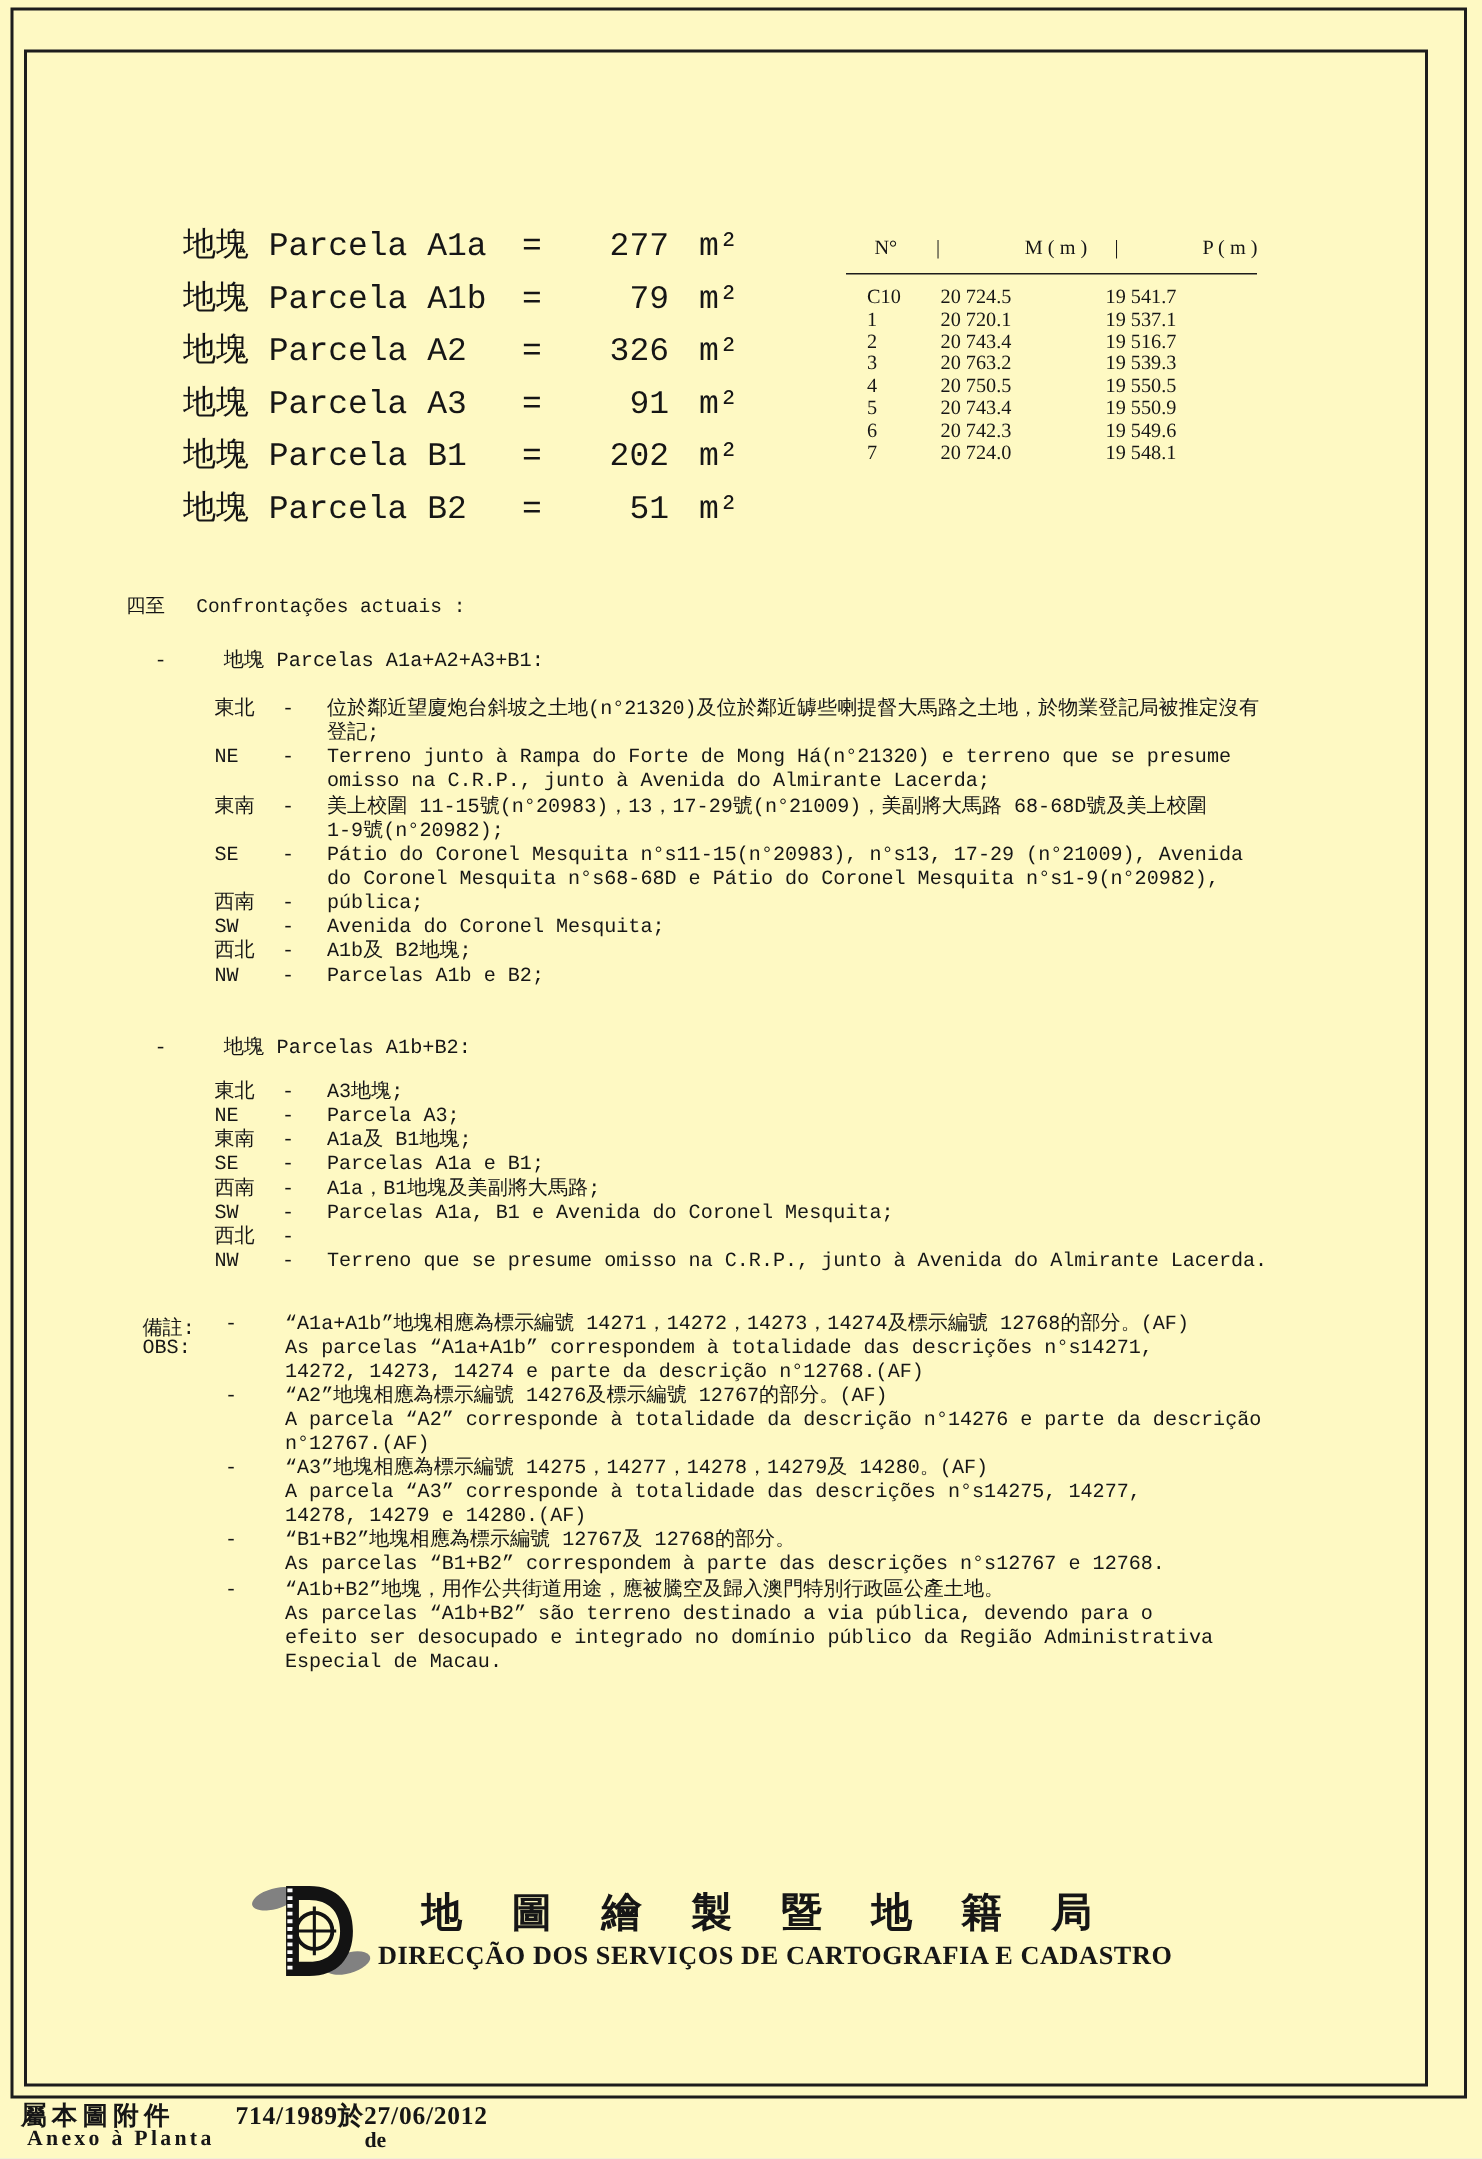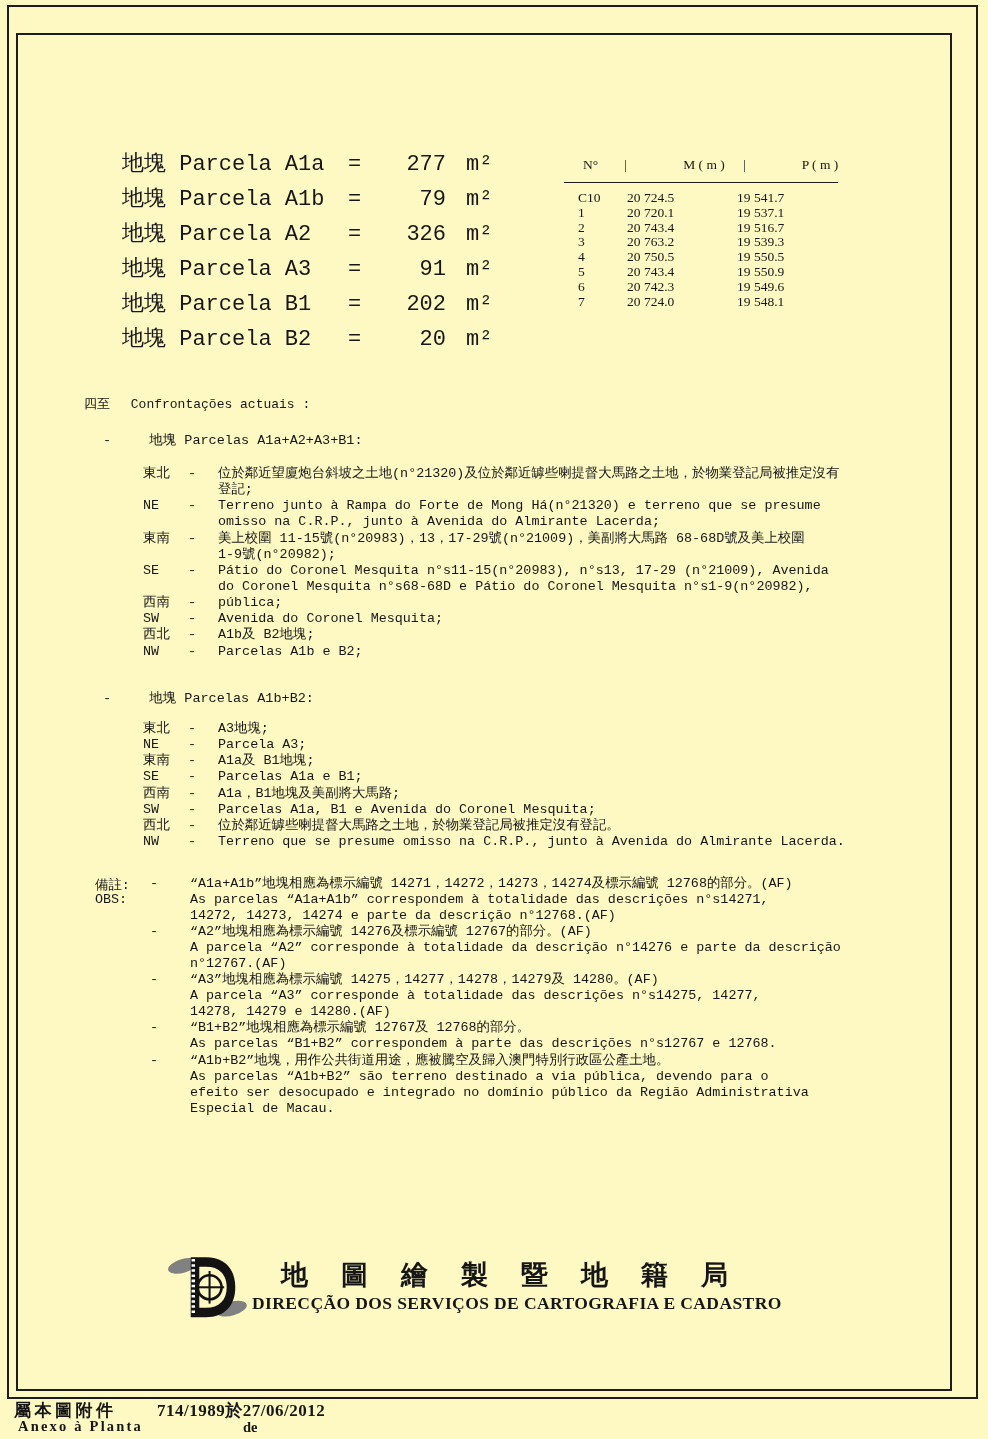--- a/index.html
+++ b/index.html
@@ -105,21 +105,21 @@
       <div class="parcel-row">
         <span>地塊 Parcela B1</span>
         <span>=</span>
         <span class="p-val">202</span>
         <span class="p-unit">m²</span>
       </div>
 
       <div class="parcel-row">
         <span>地塊 Parcela B2</span>
         <span>=</span>
-        <span class="p-val">20</span>
+        <span class="p-val">51</span>
         <span class="p-unit">m²</span>
       </div>
     </div>
 
   <div class="coords">
     <div class="c-head">
       <span class="h-n">N°</span>
       <span class="pipe-1">|</span>
       <span class="h-m">M ( m )</span>
       <span class="pipe-2">|</span>
@@ -300,21 +300,20 @@
 
       <div class="conf-row">
         <span>SW</span>
         <span>-</span>
         <span>Parcelas A1a, B1 e Avenida do Coronel Mesquita;</span>
       </div>
 
       <div class="conf-row">
         <span>西北</span>
         <span>-</span>
-        <span>位於鄰近罅些喇提督大馬路之土地，於物業登記局被推定沒有登記。</span>
       </div>
 
       <div class="conf-row">
         <span>NW</span>
         <span>-</span>
         <span>Terreno que se presume omisso na C.R.P., junto à Avenida do Almirante Lacerda.</span>
       </div>
     </div>
 
   <div class="obs-label obs-zh">備註:</div>

